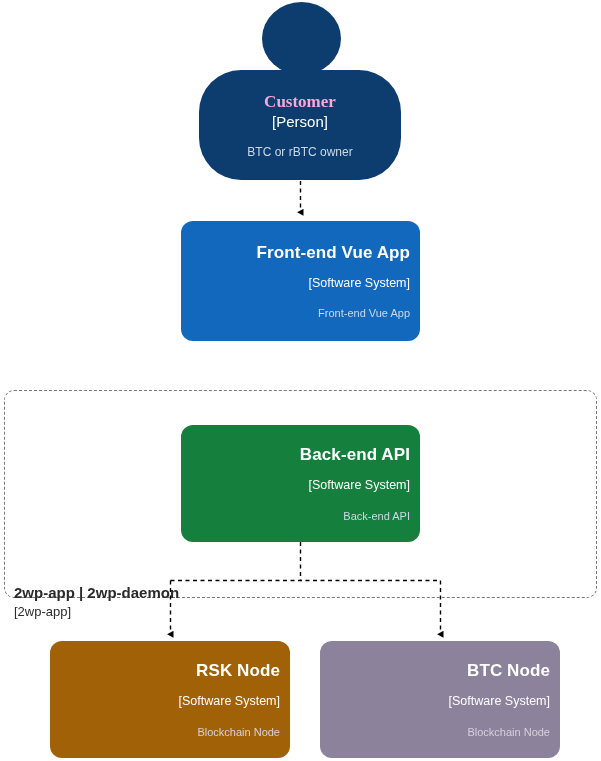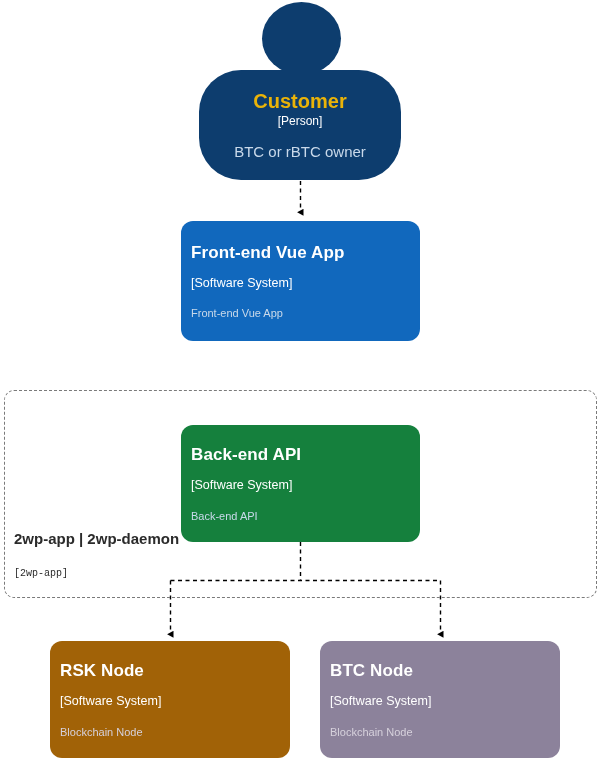--- a/index.html
+++ b/index.html
@@ -19,21 +19,21 @@
     overflow: hidden;
   }
 
   
   .node {
     position: absolute;
     box-sizing: border-box;
     border-radius: 12px;
     display: flex;
     flex-direction: column;
-    align-items: flex-start;
+    align-items: flex-end;
     justify-content: center;
     text-align: center;
     padding: 4px 10px;
   }
   .node .n-title {
     font-size: 17px;
     font-weight: bold;
     color: #ffffff;
     line-height: 1.25;
     letter-spacing: 0.1px;
@@ -60,23 +60,23 @@
   .person-body {
     position: absolute;
     box-sizing: border-box;
     border-radius: 42px;
     display: flex;
     flex-direction: column;
     align-items: center;
     justify-content: center;
     text-align: center;
   }
-  .person-body .n-title { font-size: 20px; font-weight: bold; color:#eab308; }
-  .person-body .n-type  { font-size: 12px; color:#fff; margin-top: 1px; }
-  .person-body .n-desc  { font-size: 15px; margin-top: 15px; }
+  .person-body .n-title { font-size: 17px; font-weight: bold; color:#f9a8d4;font-family:Liberation Serif, serif; }
+  .person-body .n-type  { font-size: 15px; color:#fff; margin-top: 1px; }
+  .person-body .n-desc  { font-size: 12px; margin-top: 15px; }
 
   
   .boundary {
     position: absolute;
     box-sizing: border-box;
     border: 1.5px dashed #7a7a7a;
     border-radius: 10px;
     background: transparent;
   }
   .boundary-label {
@@ -84,26 +84,25 @@
     text-align: left;
     white-space: nowrap;
   }
   .boundary-label .b-name {
     font-size: 15px;
     font-weight: bold;
     color: #2b2b2b;
     line-height: 1.2;
   }
   .boundary-label .b-type {
-    font-size: 10px;
+    font-size: 13px;
     font-weight: normal;
     color: #2b2b2b;
     line-height: 1.2;
-    margin-top: 20px;
-    font-family: Liberation Mono, monospace;
+    margin-top: 2px;
   }
 
   
   #connectors {
     position: absolute;
     left: 0;
     top: 0;
     width: 601px;
     height: 761px;
     pointer-events: none;
@@ -142,21 +141,21 @@
   </div>
 
   <div class="node" style="left:181px; top:221px; width:239px; height:120px; background:#1168BD;">
     <div class="n-title">Front-end Vue App</div>
     <div class="n-type">[Software System]</div>
     <div class="n-desc" style="color:#c9d9ea;">Front-end Vue App</div>
   </div>
 
   <div class="boundary" style="left:4px; top:390px; width:593px; height:208px;"></div>
 
-  <div class="boundary-label" style="left:14px; top:530px;">
+  <div class="boundary-label" style="left:14px; top:584px;">
     <div class="b-name">2wp-app | 2wp-daemon</div>
     <div class="b-type">[2wp-app]</div>
   </div>
 
   <div class="node" style="left:181px; top:425px; width:239px; height:117px; background:#15803d;">
     <div class="n-title">Back-end API</div>
     <div class="n-type">[Software System]</div>
     <div class="n-desc" style="color:#c9d9ea;">Back-end API</div>
   </div>
 

